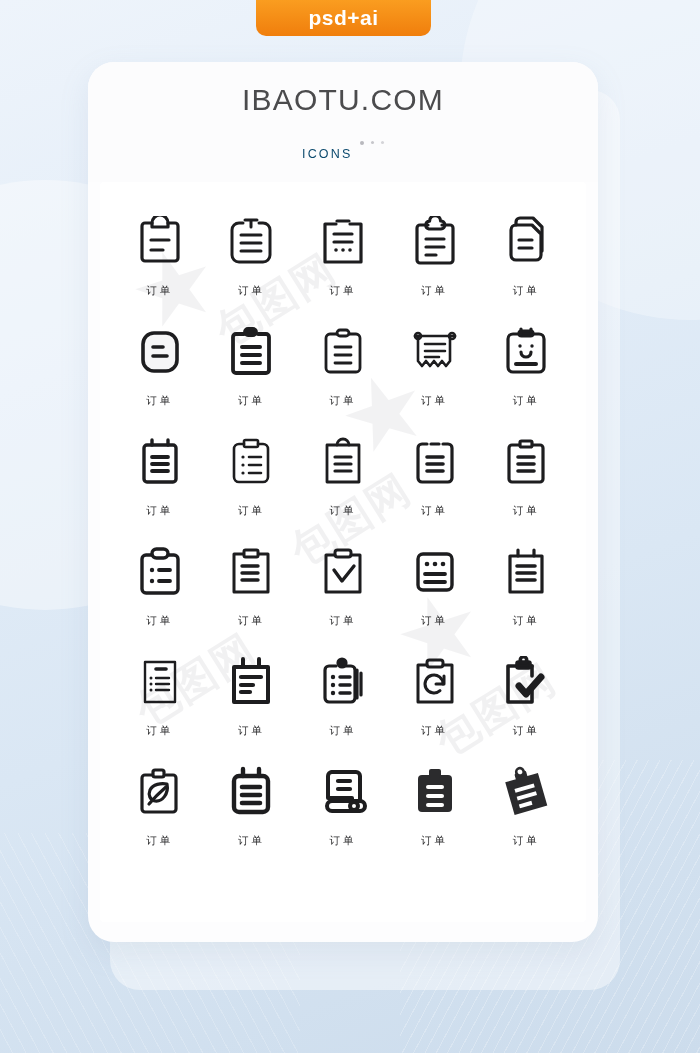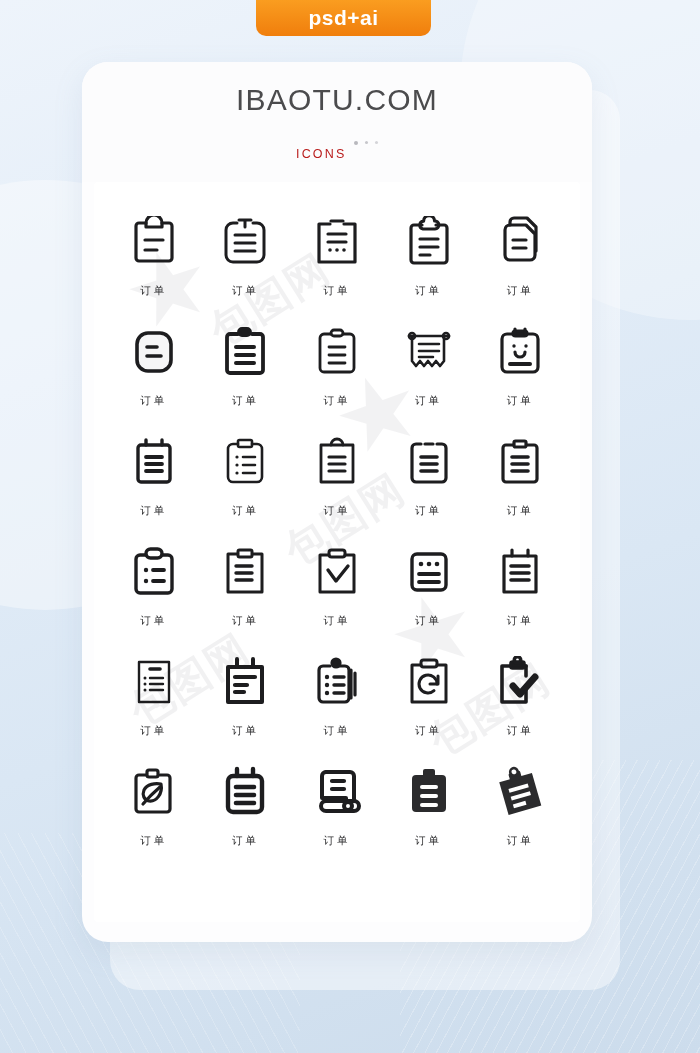--- a/index.html
+++ b/index.html
@@ -71,21 +71,21 @@
   
   #card-back {
     position:absolute;
     left:110px; top:90px;
     width:510px; height:900px;
     background:rgba(255,255,255,0.45);
     border-radius:30px;
   }
   #card {
     position:absolute;
-    left:82px; top:62px;
+    left:88px; top:62px;
     width:510px; height:880px;
     background:#fdfdfe;
     border-radius:26px;
     box-shadow:0 10px 30px rgba(120,150,180,0.13);
     overflow:hidden;
   }
 
   #card-header {
     height:120px;
     display:flex; flex-direction:column;
@@ -98,21 +98,21 @@
     color:#4b4b4d;
     font-weight:400;
   }
   #brand-sub-row {
     margin-top:7px;
     display:flex; align-items:center; gap:7px;
   }
   #brand-sub {
     font-size:12.5px;
     letter-spacing:2.2px;
-    color:#b91c1c;
+    color:#0c4a6e;
     margin-top:23px;
   }
   .dot { width:4px; height:4px; border-radius:50%; background:#b8b8bd; }
   .dot.d2 { width:3.5px; height:3.5px; background:#c6c6cb; }
   .dot.d3 { width:3px; height:3px; background:#d4d4d8; }
 
   #icon-panel {
     position:relative;
     margin:0 12px;
     height:740px;

